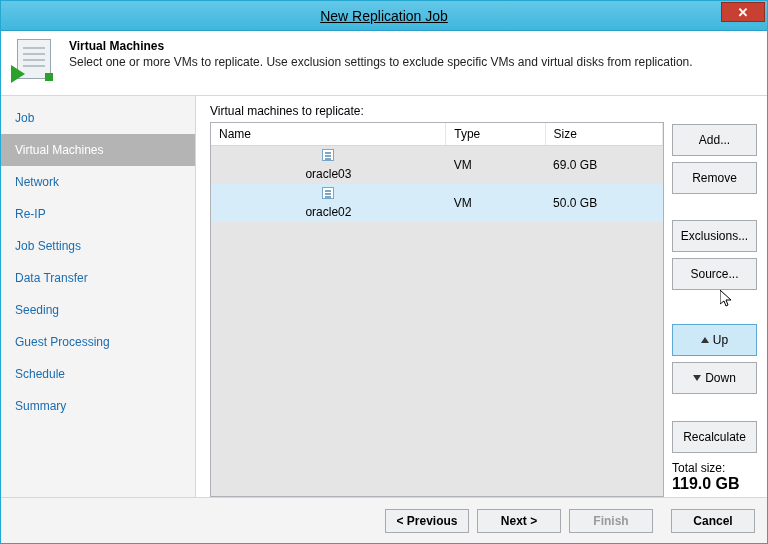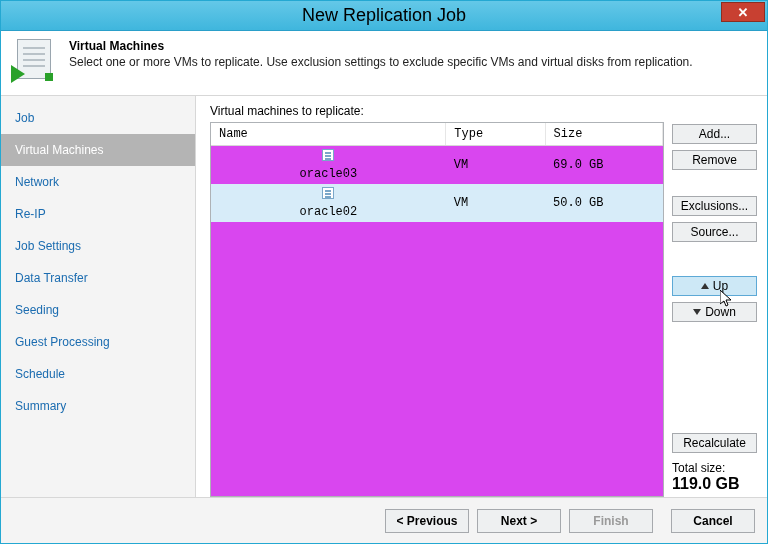--- a/index.html
+++ b/index.html
@@ -17,21 +17,21 @@
     display: flex; flex-direction: column;
     background: #fff;
   }
   .titlebar {
     height: 30px;
     background: linear-gradient(#64c8e8, #3fb6dd);
     display: flex; align-items: center; justify-content: center;
     position: relative;
     border-bottom: 1px solid #2a9fc9;
   }
-  .titlebar .title { color: #000; font-size: 18px; }
+  .titlebar .title { color: #000; font-size: 14px; text-decoration: underline; }
   .titlebar .close {
     position: absolute; right: 2px; top: 1px;
     width: 44px; height: 20px;
     background: #c84031; color: #fff;
     display: flex; align-items: center; justify-content: center;
     font-weight: bold; font-size: 13px;
     cursor: pointer;
     border: 1px solid #8a2e22;
   }
   .header {
@@ -88,21 +88,21 @@
     background: #b4b4b4;
     color: #fff;
   }
   .main {
     flex: 1; display: flex; padding: 8px 10px 0 14px; gap: 8px;
     min-width: 0;
   }
   .main-left { flex: 1; display: flex; flex-direction: column; min-width: 0; }
   .label { margin-bottom: 4px; }
   .table-wrap {
-    flex: 1; border: 1px solid #aeb2b6; background: #d946ef; overflow: hidden; font-family: Liberation Mono, monospace;
+    flex: 1; border: 1px solid #aeb2b6; background: #e5e5e5; overflow: hidden;
   }
   table { width: 100%; border-collapse: collapse; table-layout: fixed; }
   thead th {
     text-align: left; font-weight: normal;
     background: #fff;
     border-bottom: 1px solid #d7d7d7;
     border-right: 1px solid #e6e6e6;
     padding: 4px 8px;
     font-size: 12px;
   }
@@ -119,21 +119,21 @@
     position: relative;
     flex: 0 0 12px;
   }
   .vm-icon::after { content:""; position:absolute; left:2px; right:2px; top:2px; height:2px; background:#7aa7c9; box-shadow:0 3px 0 #7aa7c9, 0 6px 0 #7aa7c9; }
   .right-buttons {
     width: 85px; flex: 0 0 85px;
     display: flex; flex-direction: column; gap: 6px;
     padding-top: 20px;
   }
   .btn {
-    height: 20px;
+    height: 32px;
     border: 1px solid #a6a9ad;
     background: #eef0f1;
     font-size: 12px; font-family: inherit;
     cursor: pointer;
     padding: 0;
     display: flex; align-items: center; justify-content: center; gap: 4px;
   }
   .btn.highlight { background: #cde8f6; border-color: #5da9d6; }
   .btn .arrow-up, .btn .arrow-down {
     width: 0; height: 0; display: inline-block;

